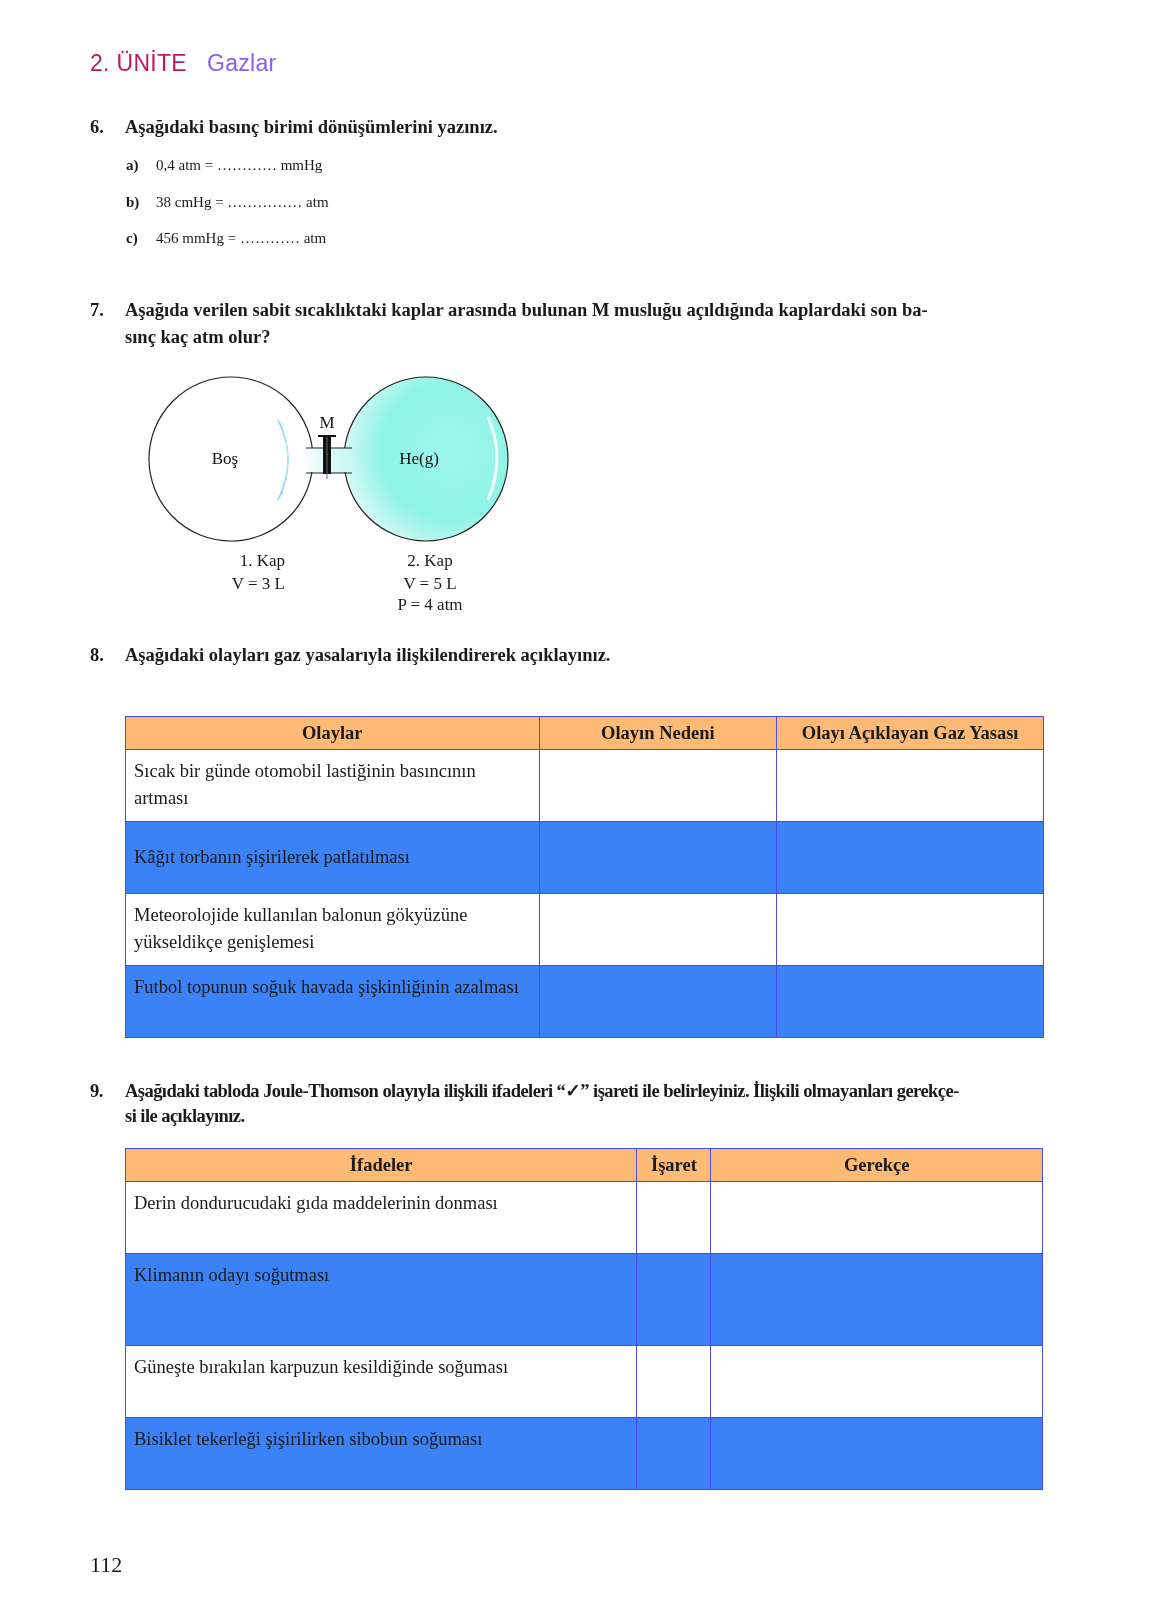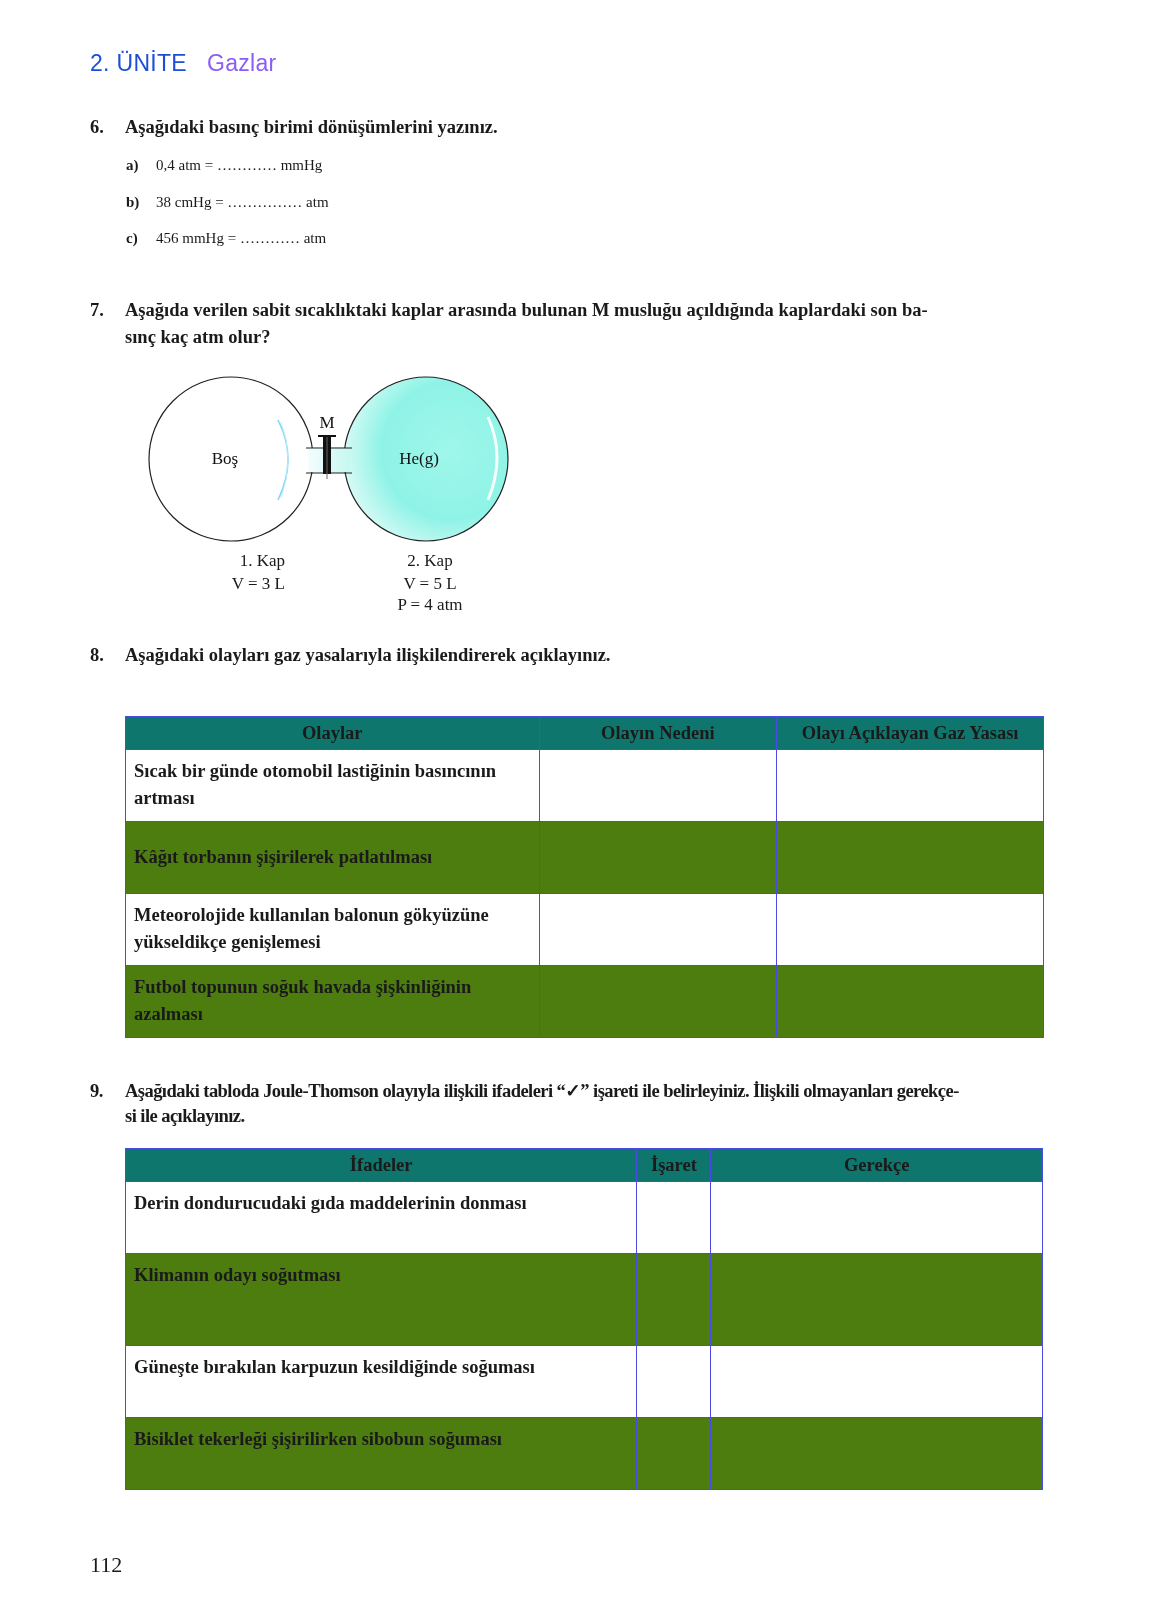--- a/index.html
+++ b/index.html
@@ -2,38 +2,38 @@
 <html><head>
 <meta charset="utf-8">
 <style>
   html, body { margin: 0; padding: 0; background: #ffffff; }
   body { width: 1152px; height: 1624px; position: relative; overflow: hidden;
          font-family: "Liberation Serif", "DejaVu Serif", serif; color: #1a1a1a; }
   .abs { position: absolute; }
 
   .unit-header { left: 90px; top: 50px; font-family: "Liberation Sans", "DejaVu Sans", sans-serif;
                  font-size: 23px; letter-spacing: 0.3px; white-space: nowrap; }
-  .unit-num { color: #1d4ed8; }
+  .unit-num { color: #be185d; }
   .unit-title { color: #8b5cf6; margin-left: 20px; }
 
   .q { font-weight: bold; font-size: 18.5px; line-height: 27px; }
   .q .num { position: absolute; left: 0; top: 0; }
   .q .text { position: absolute; left: 35px; top: 0; }
 
   .sub { font-size: 15px; white-space: nowrap; font-family: Liberation Serif, serif; }
   .sub .lbl { font-weight: bold; display: inline-block; width: 30px; }
 
   .diagram { left: 148px; top: 362px; width: 370px; height: 190px; }
   .cap { font-size: 17px; text-align: center; line-height: 23px; white-space: nowrap; }
 
   table.grid { border-collapse: collapse; position: absolute; font-size: 18.5px; }
-  table.grid th, table.grid td { border: 1.4px solid #4a4ae6; vertical-align: top; font-weight: bold; }
-  table.grid th { background: #0f766e; font-weight: bold; text-align: center; padding: 4px 6px; height: 24px; vertical-align: middle; }
+  table.grid th, table.grid td { border: 1.4px solid #4a4ae6; vertical-align: top; }
+  table.grid th { background: #fdba74; font-weight: bold; text-align: center; padding: 4px 6px; height: 24px; vertical-align: middle; }
   table.grid td { padding: 8px 8px; line-height: 27px; }
-  table.grid tr.alt td { background: #4d7c0f; }
+  table.grid tr.alt td { background: #3b82f6; }
 
   .pagenum { left: 90px; top: 1552px; font-size: 22px; }
 </style>
 </head>
 <body>
 
 <div class="abs unit-header">
   <span class="unit-num">2. ÜNİTE</span><span class="unit-title">Gazlar</span>
 </div>
 

